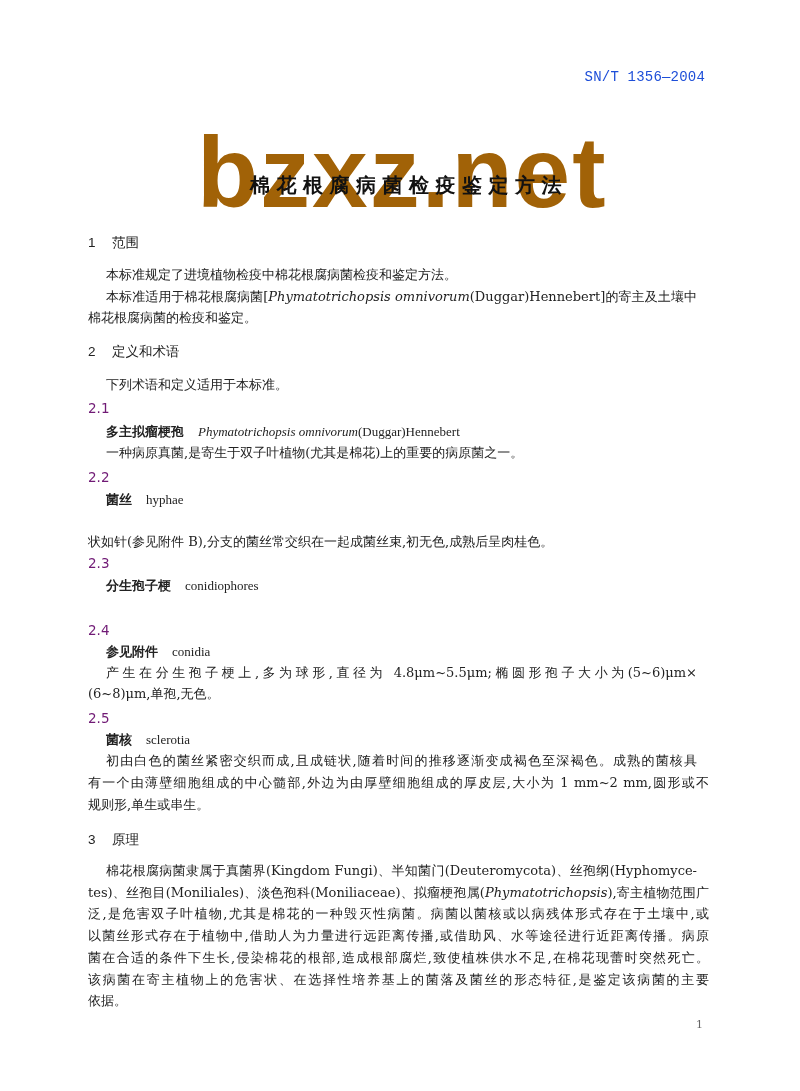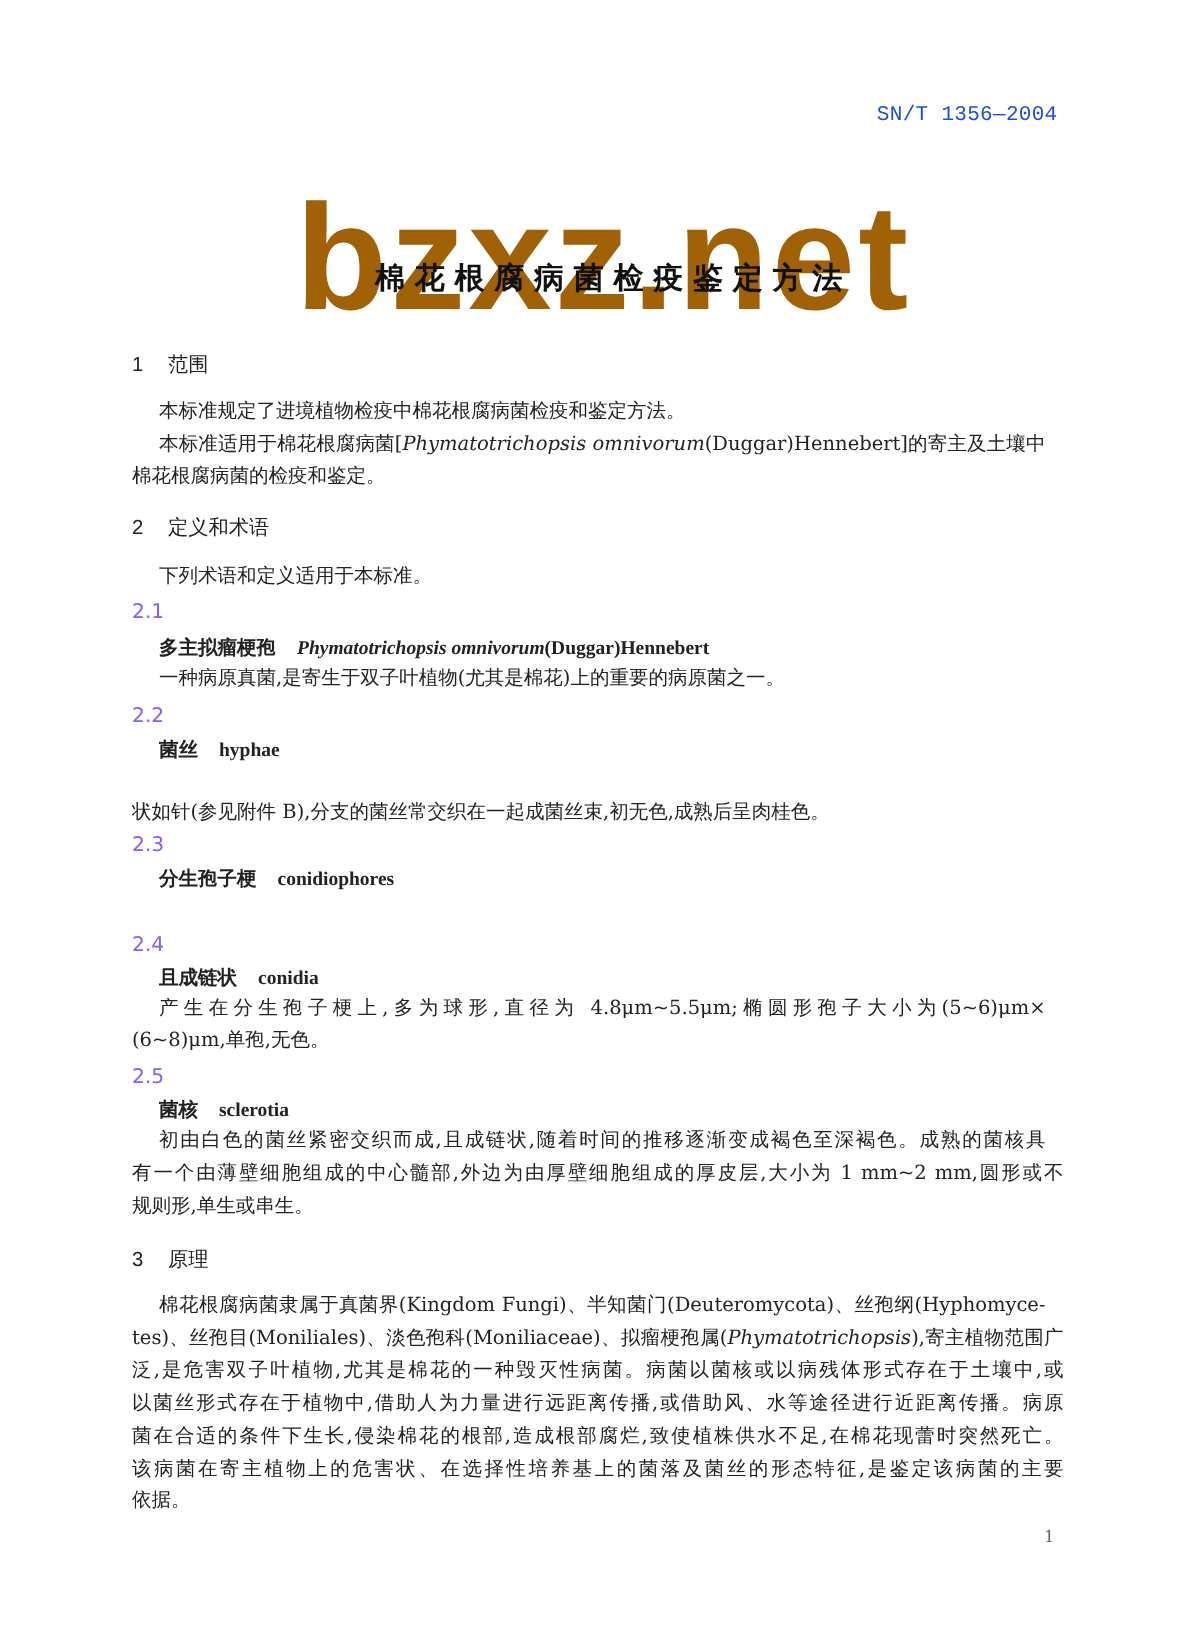--- a/index.html
+++ b/index.html
@@ -12,23 +12,23 @@
                font-weight: bold; font-size: 100px; line-height: 80px; color: #a16207;
                letter-spacing: 2px; height: 80px; overflow: hidden; }
   .doc-title { position: absolute; left: 250px; top: 172px; width: 320px; font-family: Liberation Sans, sans-serif;
                font-weight: bold; font-size: 20px; letter-spacing: 6.5px; color: #111; white-space: nowrap; }
   .line { position: absolute; left: 88px; white-space: nowrap; font-size: 13px; line-height: 18px; color: #222; }
   .line.indent { left: 106px; }
   .justify { width: 621px; text-align: justify; text-align-last: justify; }
   .justify.indent { width: 591px; }
   .heading { font-family: Liberation Sans, sans-serif; font-size: 13.5px; }
   .heading .num { display: inline-block; width: 24px; }
-  .clause-num { font-family: "DejaVu Sans", sans-serif; font-size: 13.5px; color: #8b5cf6; }
+  .clause-num { font-family: "DejaVu Sans", sans-serif; font-size: 13.5px; color: #701a75; }
   .term { font-family: "DejaVu Sans", sans-serif; font-weight: bold; }
-  .term .en { font-family: "Liberation Serif", serif; font-weight: bold; margin-left: 14px; }
+  .term .en { font-family: "Liberation Serif", serif; font-weight: normal; margin-left: 14px; }
   .term .en i { font-style: italic; }
   i { font-style: italic; }
   .page-num { position: absolute; left: 696px; top: 1018px; font-size: 11px; color: #666; }
 </style>
 </head>
 <body>
 
 <div class="page">
 
   <div class="std-number">SN/T 1356—2004</div>
@@ -63,21 +63,21 @@
   </div>
   <div class="line" style="top:533px">状如针(参见附件 B),分支的菌丝常交织在一起成菌丝束,初无色,成熟后呈肉桂色。</div>
 
   <div class="line clause-num" style="top:554px">2.3</div>
   <div class="line indent term" style="top:577px">
     <span>分生孢子梗</span><span class="en">conidiophores</span>
   </div>
 
   <div class="line clause-num" style="top:621px">2.4</div>
   <div class="line indent term" style="top:643px">
-    <span>且成链状</span><span class="en">conidia</span>
+    <span>参见附件</span><span class="en">conidia</span>
   </div>
   <div class="line indent justify" style="top:664px">产生在分生孢子梗上,多为球形,直径为 4.8μm~5.5μm;椭圆形孢子大小为(5~6)μm×</div>
   <div class="line" style="top:685px">(6~8)μm,单孢,无色。</div>
 
   <div class="line clause-num" style="top:709px">2.5</div>
   <div class="line indent term" style="top:731px">
     <span>菌核</span><span class="en">sclerotia</span>
   </div>
   <div class="line indent justify" style="top:752px">初由白色的菌丝紧密交织而成,且成链状,随着时间的推移逐渐变成褐色至深褐色。成熟的菌核具</div>
   <div class="line justify" style="top:774px">有一个由薄壁细胞组成的中心髓部,外边为由厚壁细胞组成的厚皮层,大小为 1 mm~2 mm,圆形或不</div>

